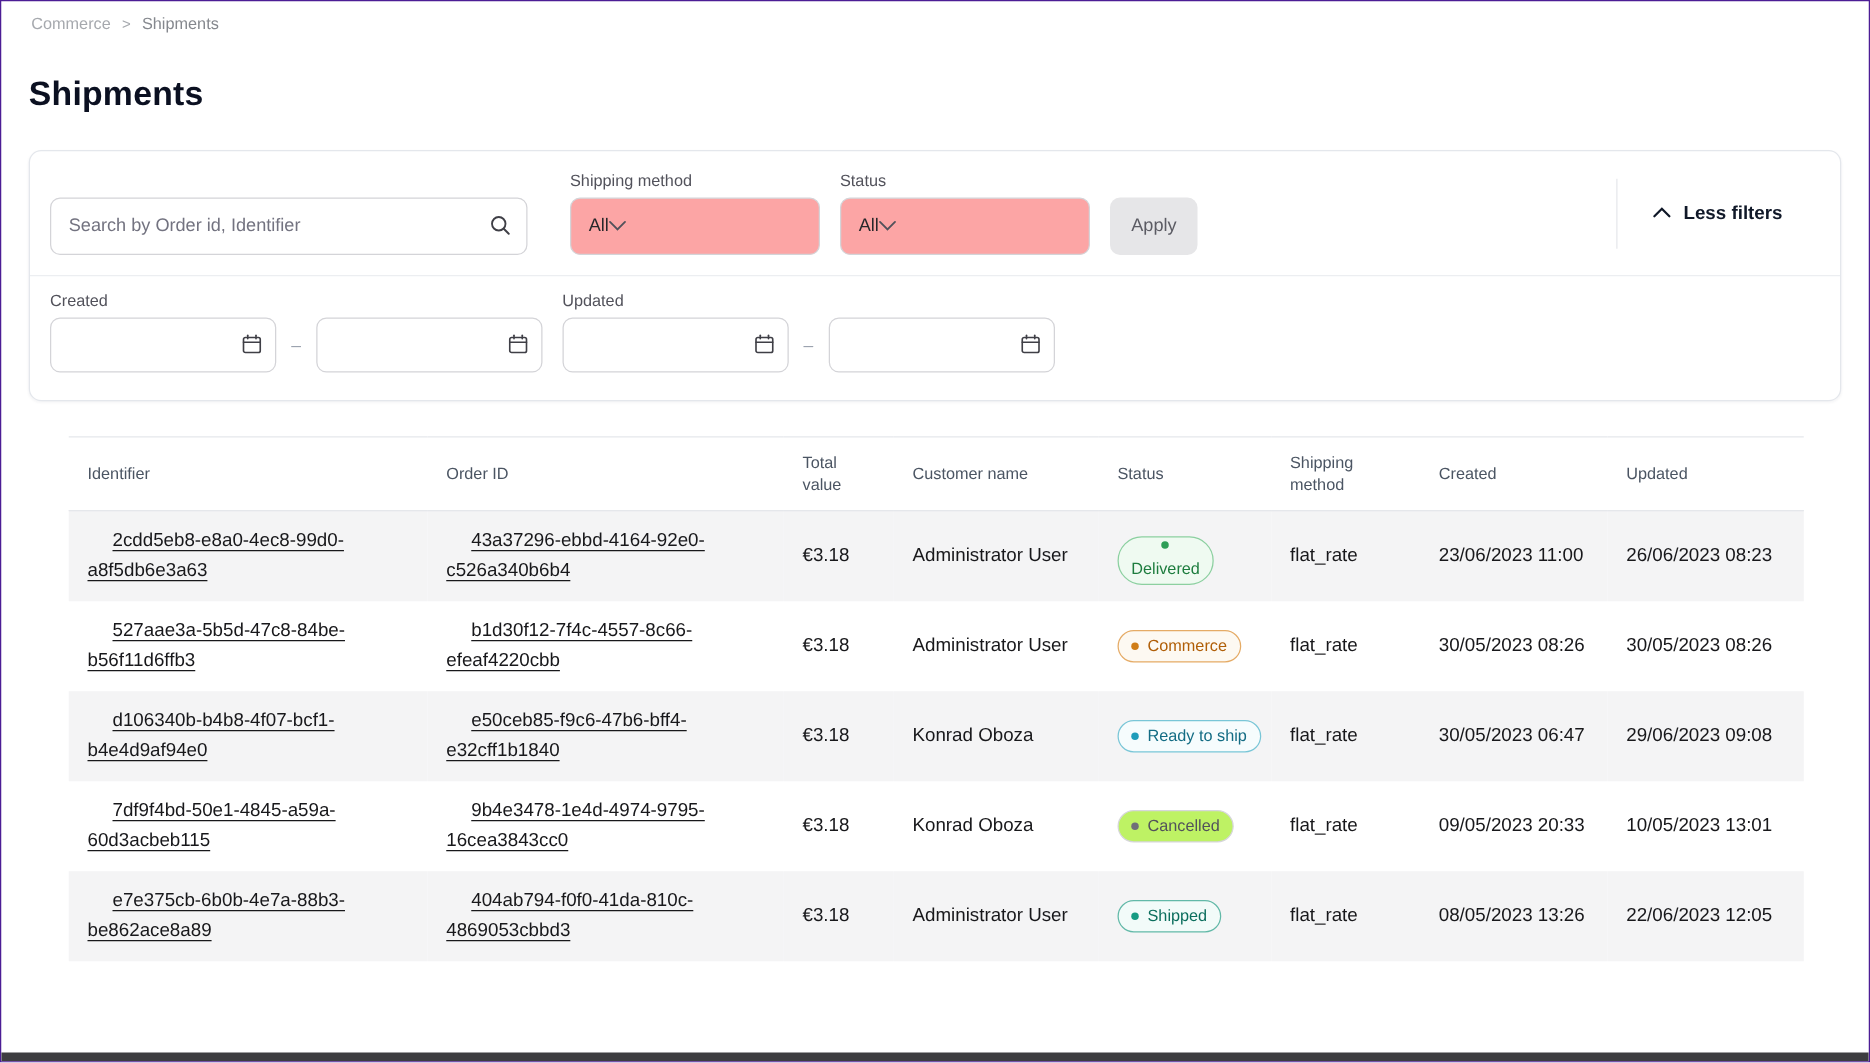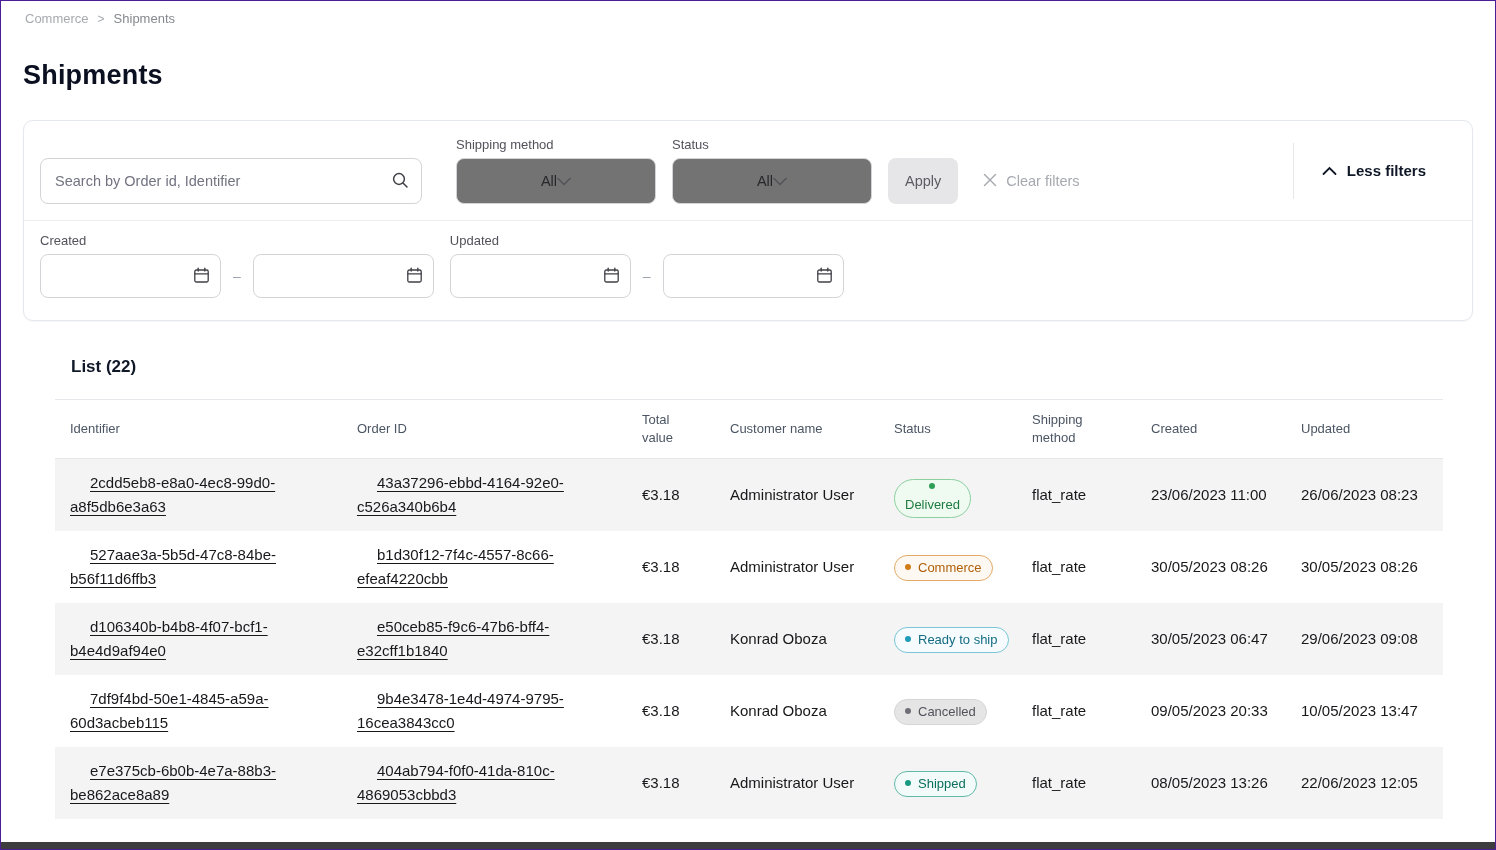--- a/index.html
+++ b/index.html
@@ -24,22 +24,22 @@
   .search-wrap { position: relative; width: 382px; }
   .search-input {
     width: 100%; height: 46px; border: 1px solid #d4d4d8; border-radius: 8px;
     padding: 0 42px 0 14px; font-size: 14.5px; color: #18181b; font-family: "Liberation Sans", sans-serif; outline: none;
   }
   .search-input::placeholder { color: #737380; }
   .search-icon { position: absolute; right: 13px; top: 13px; color: #3f3f46; }
   .filter-group { margin-left: 34px; }
   .filter-group + .filter-group { margin-left: 16px; }
   .select {
-    width: 200px; height: 46px; border: 1px solid #d4d4d8; border-radius: 8px; background: #737373;
-    display: flex; align-items: center; justify-content: center; padding: 16px 14px; cursor: pointer;
+    width: 200px; height: 46px; border: 1px solid #d4d4d8; border-radius: 8px; background: #fca5a5;
+    display: flex; align-items: center; justify-content: flex-start; padding: 16px 14px; cursor: pointer;
   }
   .select .select-value { font-size: 14.5px; color: #27272a; }
   .select .chev { color: #52525b; }
   .apply-btn {
     margin-left: 16px; height: 46px; padding: 0 17px; border: none; border-radius: 8px;
     background: #e6e6e8; color: #5b5b63; font-size: 14.5px; font-family: "Liberation Sans", sans-serif; cursor: pointer;
   }
   .clear-btn {
     margin-left: 14px; height: 46px; padding: 0 10px; border: none; background: transparent;
     display: inline-flex; align-items: center; gap: 8px; color: #a7a9b0; font-size: 14.5px;
@@ -126,29 +126,20 @@
             <span class="chev">
               <svg width="14" height="9" viewBox="0 0 14 9" fill="none" stroke="currentColor" stroke-width="1.5" stroke-linecap="round">
                   <polyline points="1,1.5 7,7.5 13,1.5"></polyline>
                 </svg>
             </span>
           </div>
         </div>
 
         <button class="apply-btn">Apply</button>
 
-        <button class="clear-btn">
-          <span>
-            <svg width="16" height="16" viewBox="0 0 16 16" fill="none" stroke="currentColor" stroke-width="1.4" stroke-linecap="round">
-                <line x1="2.5" y1="2.5" x2="13.5" y2="13.5"></line>
-                <line x1="13.5" y1="2.5" x2="2.5" y2="13.5"></line>
-              </svg>
-          </span>
-          <span>Clear filters</span>
-        </button>
 
         <div class="right-tools">
           <div class="v-divider"></div>
           <button class="less-filters-btn">
             <span>
               <svg width="15" height="10" viewBox="0 0 15 10" fill="none" stroke="currentColor" stroke-width="1.8" stroke-linecap="round">
                   <polyline points="1.5,8 7.5,2 13.5,8"></polyline>
                 </svg>
             </span>
             <span>Less filters</span>
@@ -213,21 +204,20 @@
                   </svg>
               </span>
             </span>
           </div>
         </div>
 
       </div>
     </div>
 
     <div class="list-section">
-      <div class="list-title">List (22)</div>
       <table>
         <colgroup>
           <col style="width:287px">
             <col style="width:285px">
             <col style="width:88px">
             <col style="width:164px">
           <col style="width:138px">
             <col style="width:119px">
             <col style="width:150px">
             <col>
@@ -289,28 +279,28 @@
     <td>flat_rate</td>
     <td>30/05/2023 06:47</td>
     <td>29/06/2023 09:08</td>
   </tr>
             <tr>
     <td><a class="cell-link">7df9f4bd-50e1-4845-a59a-60d3acbeb115</a></td>
     <td><a class="cell-link">9b4e3478-1e4d-4974-9795-16cea3843cc0</a></td>
     <td>€3.18</td>
     <td>Konrad Oboza</td>
     <td>
-      <span class="badge" style="color: rgb(82, 82, 91); border-color: rgb(214, 214, 218); background: #e5e5e5;">
+      <span class="badge" style="color: rgb(82, 82, 91); border-color: rgb(214, 214, 218); background: #bef264;">
         <span class="dot" style="background: rgb(111, 111, 120);"></span>
         <span>Cancelled</span>
       </span>
     </td>
     <td>flat_rate</td>
     <td>09/05/2023 20:33</td>
-    <td>10/05/2023 13:47</td>
+    <td>10/05/2023 13:01</td>
   </tr>
             <tr>
     <td><a class="cell-link">e7e375cb-6b0b-4e7a-88b3-be862ace8a89</a></td>
     <td><a class="cell-link">404ab794-f0f0-41da-810c-4869053cbbd3</a></td>
     <td>€3.18</td>
     <td>Administrator User</td>
     <td>
       <span class="badge" style="color: rgb(11, 110, 93); border-color: rgb(98, 185, 168); background: rgb(242, 251, 249);">
         <span class="dot" style="background: rgb(22, 155, 130);"></span>
         <span>Shipped</span>

